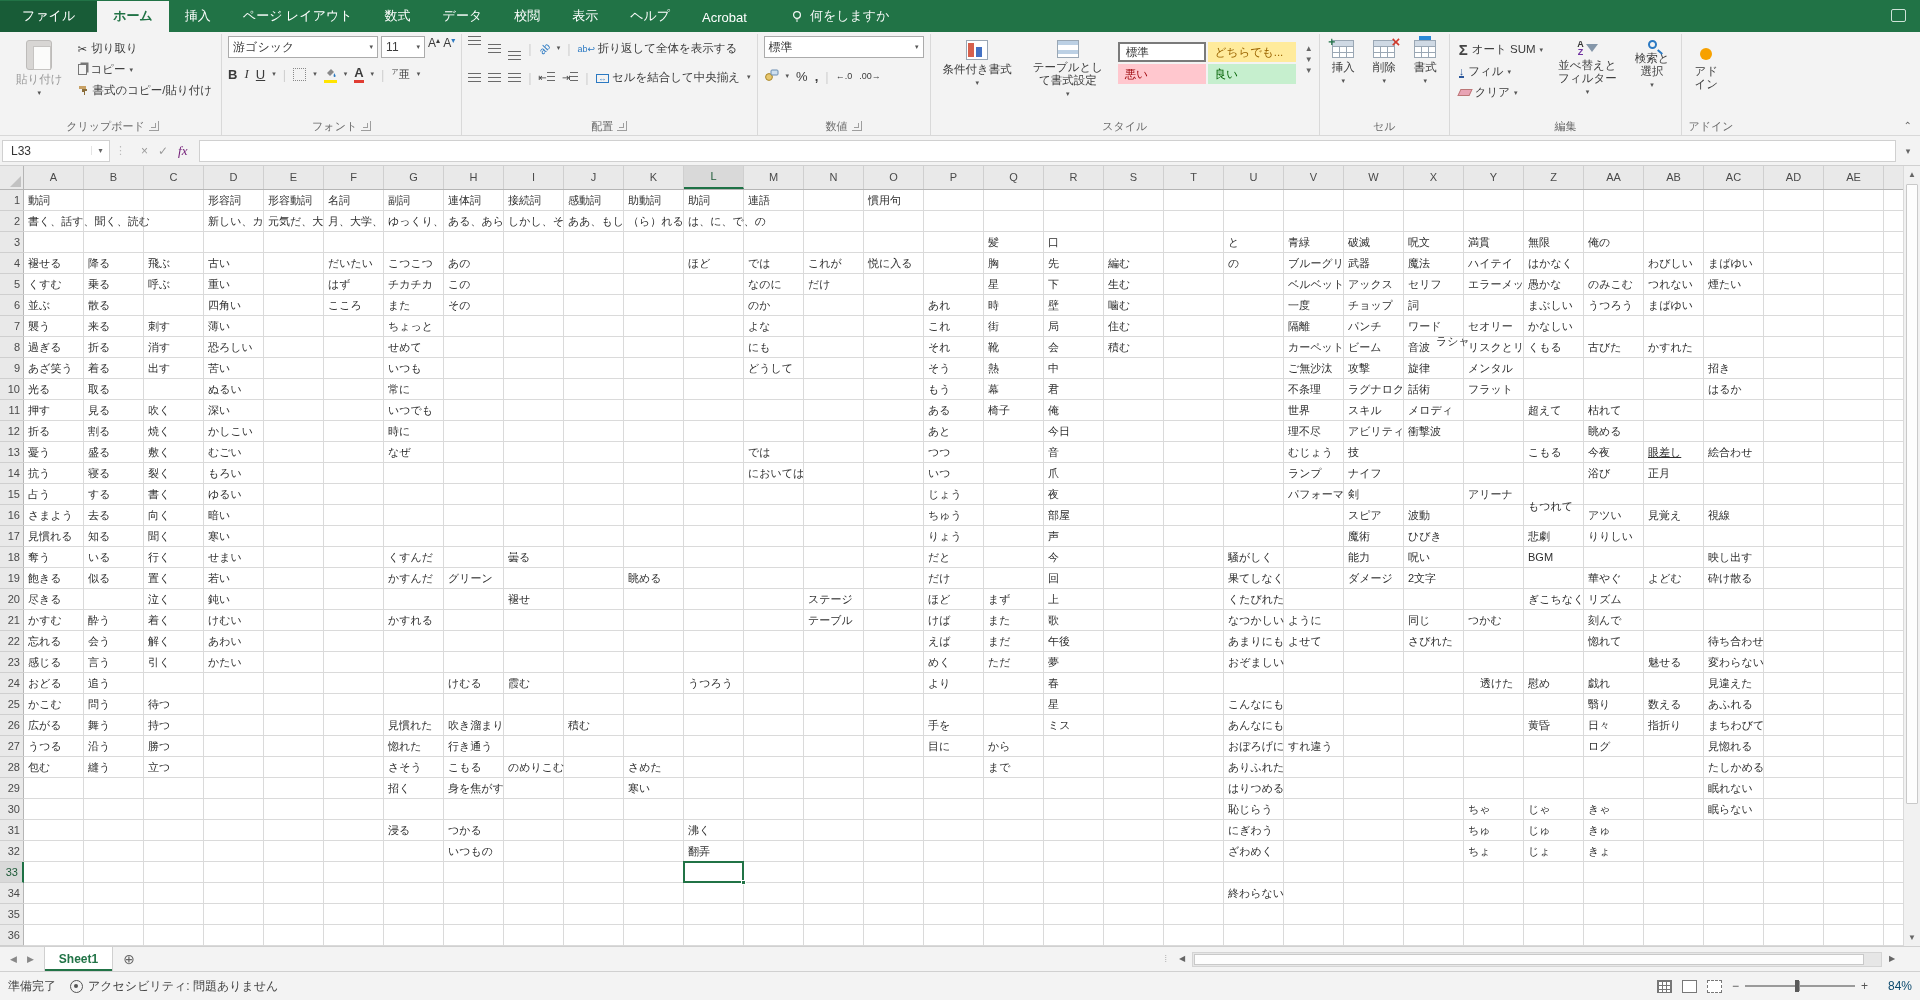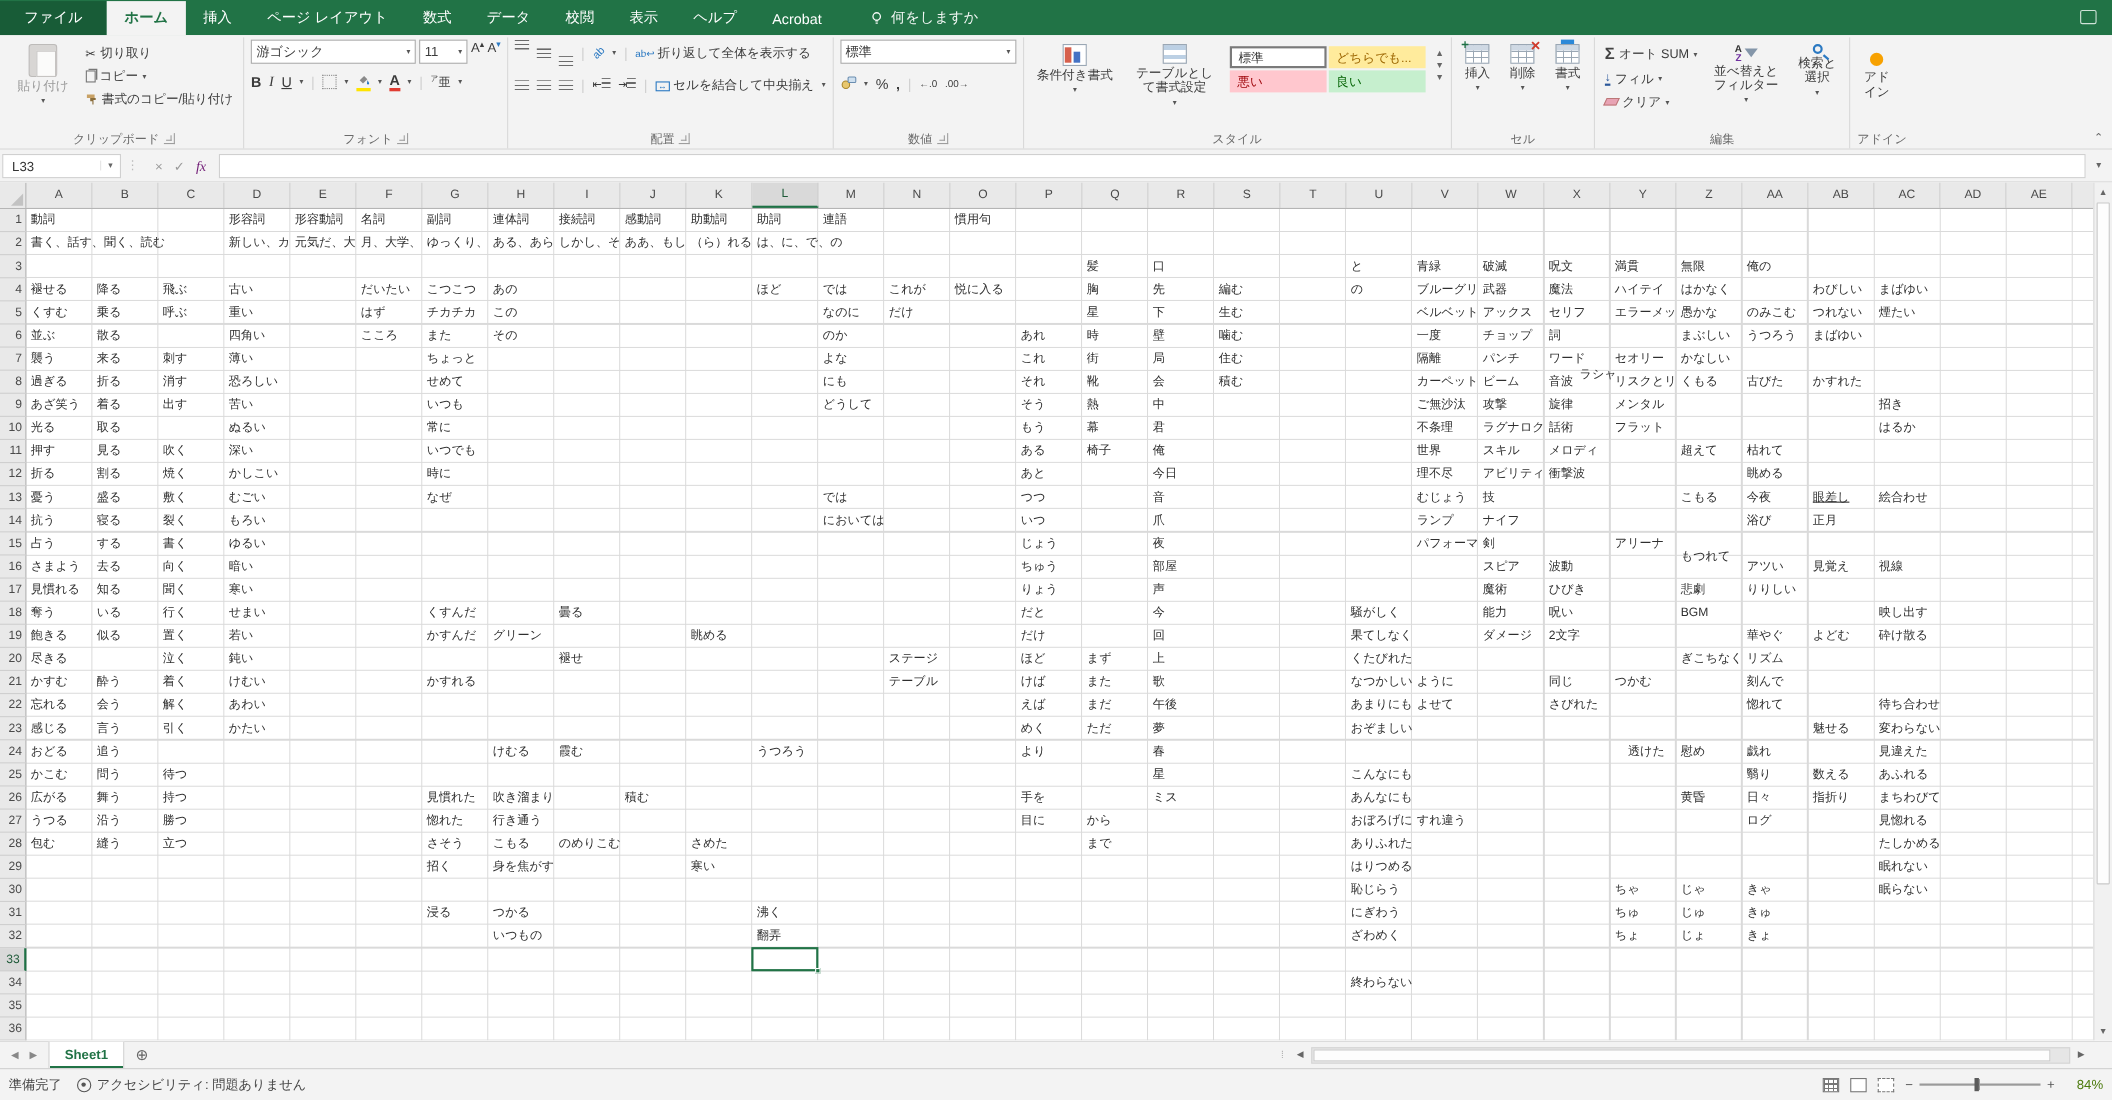--- a/index.html
+++ b/index.html
@@ -121,21 +121,21 @@
   .acc { display:flex; align-items:center; gap:5px; }
   .acc-ic { width:13px; height:13px; border:1.5px solid #555; border-radius:50%; position:relative; }
   .acc-ic:after { content:""; position:absolute; left:3px; top:3px; width:4px; height:4px; background:#555; border-radius:50%; }
   .sb-right { margin-left:auto; display:flex; align-items:center; gap:10px; }
   .view-ic { width:15px; height:13px; border:1px solid #777; background:#fff; cursor:pointer; }
   .view-ic.v2 { background:linear-gradient(#fff 0 0) 2px 2px/9px 3px no-repeat,#fff; border-color:#777; }
   .zoomslider { display:flex; align-items:center; gap:6px; color:#555; }
   .zs-track { width:110px; height:2px; background:#9a9a9a; position:relative; }
   .zs-notch { position:absolute; left:54px; top:-4px; width:1px; height:10px; background:#9a9a9a; }
   .zs-handle { position:absolute; left:50px; top:-5px; width:4px; height:12px; background:#5a5a5a; cursor:grab; }
-  .zoomtxt { width:34px; text-align:right; color:#4d7c0f; }
+  .zoomtxt { width:34px; text-align:right; color:#0c4a6e; }
 </style>
 </head>
 <body>
 
 <div id="app">
 
   <div class="titlebar">
     <div id="ribbonTabs" style="display:flex;align-items:flex-end;">
         <div class="rtab file">ファイル</div>
         <div class="rtab active">ホーム</div>

